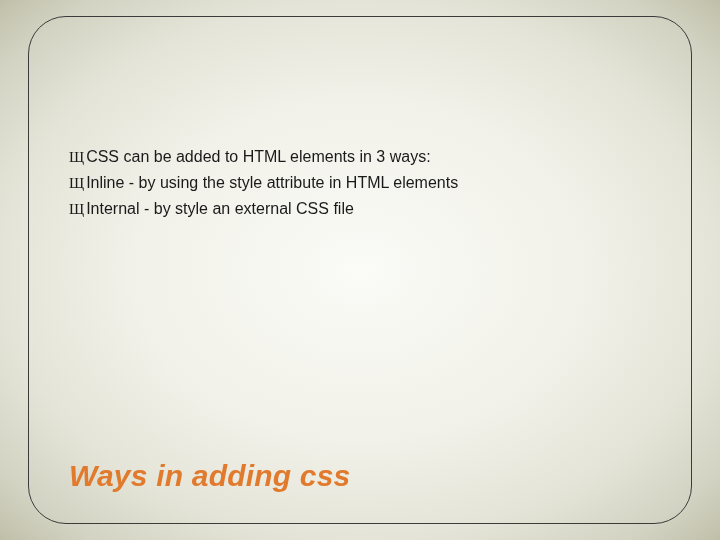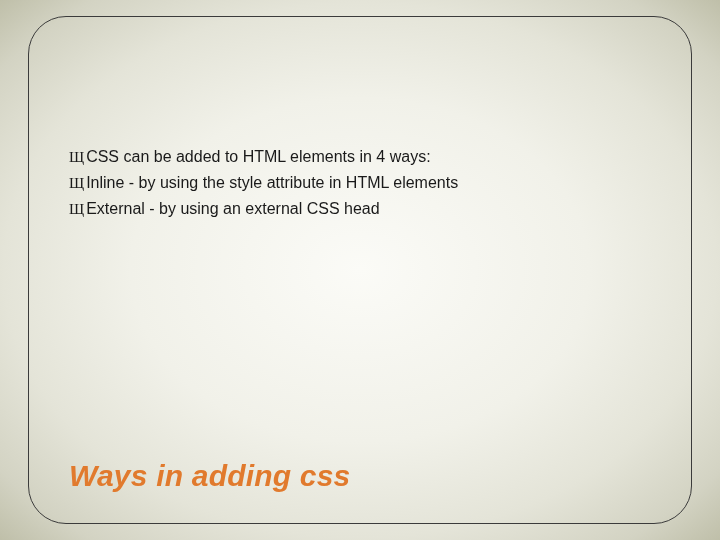--- a/index.html
+++ b/index.html
@@ -62,30 +62,30 @@
 </style>
 </head>
 <body>
 
 <div class="stage">
   <div class="frame">
 
     <div class="bullets">
 
       <p class="bullet-line">
-        <span class="bullet-glyph">Щ</span><span class="bold"></span><span>CSS can be added to HTML elements in 4 ways:</span>
+        <span class="bullet-glyph">Щ</span><span class="bold"></span><span>CSS can be added to HTML elements in 3 ways:</span>
       </p>
 
       <p class="bullet-line">
         <span class="bullet-glyph">Щ</span><span class="bold">Inline</span><span> - by using the style attribute in HTML elements</span>
       </p>
 
 
       <p class="bullet-line">
-        <span class="bullet-glyph">Щ</span><span class="bold">External</span><span> - by using an external CSS head</span>
+        <span class="bullet-glyph">Щ</span><span class="bold">Internal</span><span> - by style an external CSS file</span>
       </p>
 
     </div>
 
     <div class="title">Ways in adding css</div>
 
   </div>
 </div>
 
 </body></html>

